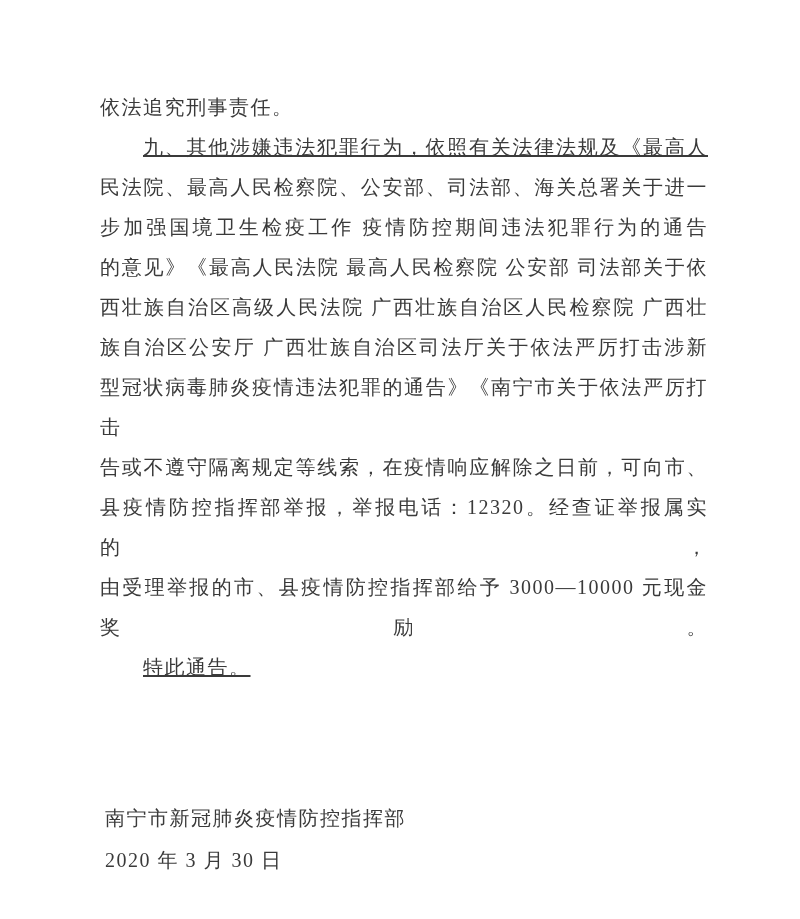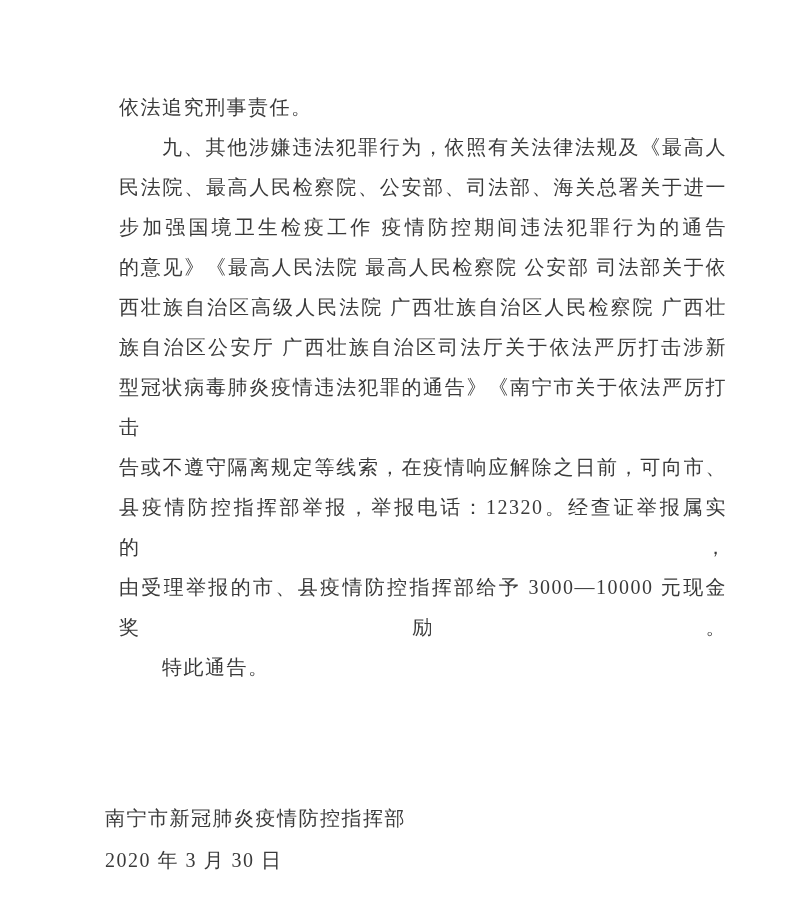--- a/index.html
+++ b/index.html
@@ -11,31 +11,31 @@
     position: relative;
     width: 800px;
     height: 919px;
     background: #ffffff;
     overflow: hidden;
     font-family: "Liberation Serif", "DejaVu Serif", serif;
     color: #3a3a3a;
   }
   .body-text {
     position: absolute;
-    left: 119px;
+    left: 100px;
     top: 87px;
     width: 608px;
     font-size: 20px;
     line-height: 40px;
     letter-spacing: 1.5px;
     text-align: left;
   }
   .line { min-height: 40px; }
   
-  .ind { text-indent: 43px; }
+  .ind { text-indent: 43px; text-decoration: underline; }
   
   .j {
     text-align: justify;
     text-align-last: justify;
   }
   .sign-block {
     position: absolute;
     right: 87px;
     top: 797px;
     width: 608px;

